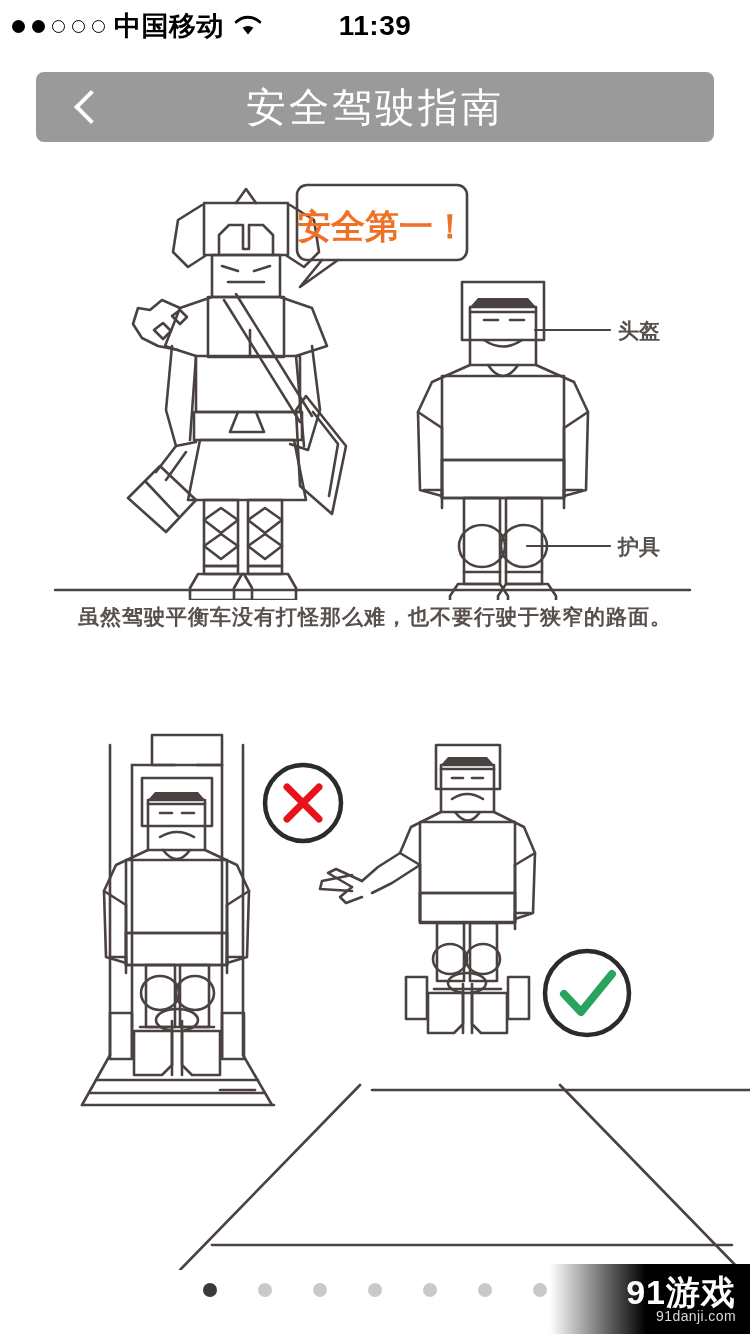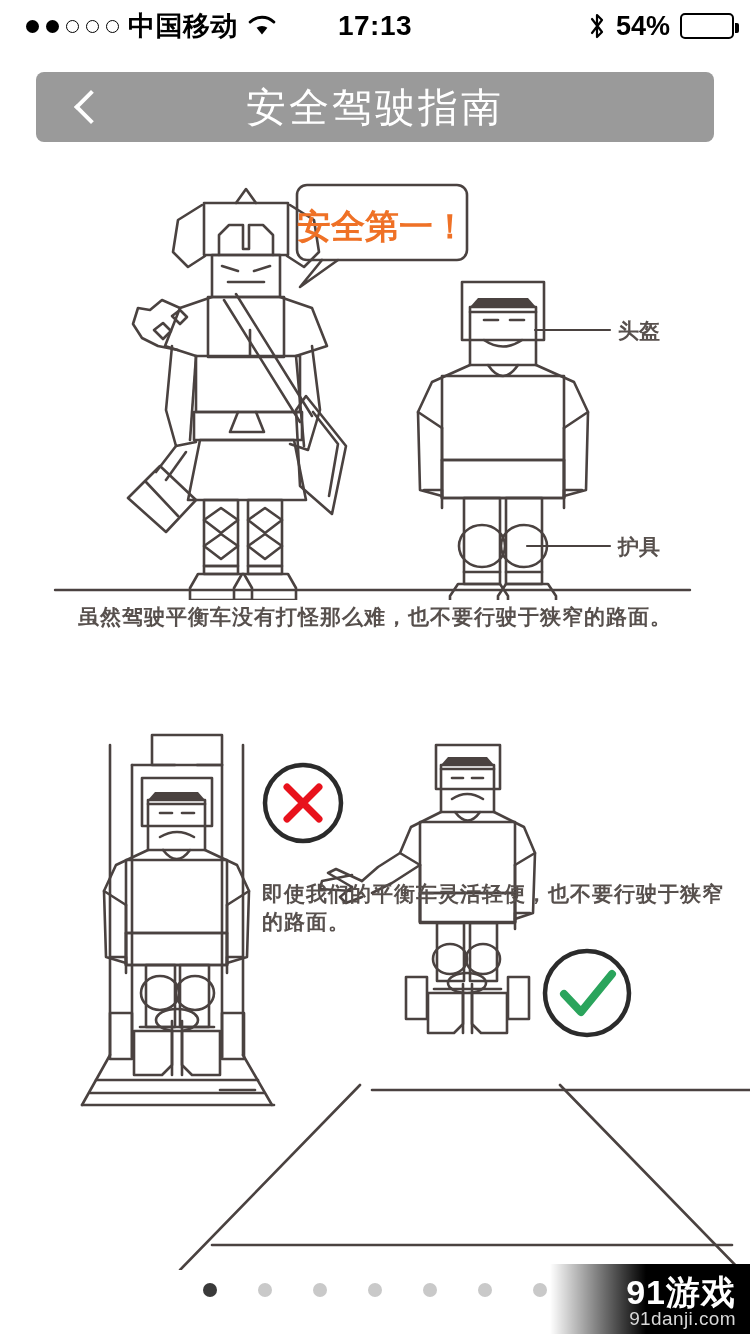--- a/index.html
+++ b/index.html
@@ -10,21 +10,21 @@
     position:relative;
     overflow:hidden;
   }
   .page { position:relative; width:750px; height:1334px; background:#fff; }
 
   
   .statusbar {
     position:absolute; left:0; top:0; width:750px; height:52px;
     display:flex; align-items:center; color:#000;
   }
-  .sb-left { position:absolute; left:26px; top:0; height:52px; display:flex; align-items:center; gap:9px; }
+  .sb-left { position:absolute; left:12px; top:0; height:52px; display:flex; align-items:center; gap:9px; }
   .dots { display:flex; align-items:center; gap:7px; }
   .dot-f, .dot-e {
     width:13px; height:13px; border-radius:50%;
   }
   .dot-f { background:#000; }
   .dot-e { background:transparent; border:1.6px solid #000; }
   .carrier { font-size:27px; font-weight:bold; letter-spacing:0.5px; }
   .wifi { width:30px; height:24px; position:relative; }
   .sb-center {
     position:absolute; left:0; top:0; width:750px; height:52px;
@@ -90,21 +90,21 @@
     position:absolute; right:0; top:1264px; width:200px; height:70px;
     background:linear-gradient(to right, rgba(0,0,0,0) 0%, rgba(0,0,0,0.55) 26%, #000 48%, #000 100%);
     overflow:hidden;
   }
   .wm-main {
     position:absolute; right:14px; top:6px; color:#fff;
     font-size:34px; font-weight:bold; letter-spacing:1px; white-space:nowrap;margin-left:17px;
   }
   .wm-sub {
     position:absolute; right:14px; top:44px; color:#d8d8d8;
-    font-size:19px; letter-spacing:0.4px; white-space:nowrap;
+    font-size:14px; letter-spacing:0.4px; white-space:nowrap;
   }
 </style>
 </head>
 <body>
 
 <div class="page">
 
   <div class="statusbar">
     <div class="sb-left">
       <div class="dots">
@@ -115,32 +115,21 @@
           <span class="dot-e"></span>
       </div>
       <span class="carrier">中国移动</span>
       <span class="wifi">
         <svg width="30" height="24" viewBox="0 0 30 24">
           <path d="M15 20.5 L9.6 13.8 A8.6 8.6 0 0 1 20.4 13.8 Z" fill="#000"></path>
           <path d="M3.2 8.0 A17 17 0 0 1 26.8 8.0" stroke="#000" stroke-width="3" fill="none" stroke-linecap="round"></path>
         </svg>
       </span>
     </div>
-    <div class="sb-center">17:13</div>
-    <div class="sb-right">
-      <span class="bt">
-        <svg width="18" height="28" viewBox="0 0 18 28">
-          <path d="M4 7 L14 20 L9 25 L9 3 L14 8 L4 21" stroke="#000" stroke-width="2.2" fill="none" stroke-linejoin="round" stroke-linecap="round"></path>
-        </svg>
-      </span>
-      <span class="batt-pct">54%</span>
-      <span class="batt">
-        <span class="batt-fill" id="batt-fill" style="width:54%"></span>
-      </span>
-    </div>
+    <div class="sb-center">11:39</div>
   </div>
 
   <div class="titlebar">
     <div class="back-btn">
       <span class="chev"></span>
     </div>
     <div class="title-text">安全驾驶指南</div>
   </div>
 
   <div class="illus" style="top:160px; left:0;text-align:center;">
@@ -370,21 +359,20 @@
         <path d="M287 62 L319 94 M319 62 L287 94" stroke="#e8121c" stroke-width="7" stroke-linecap="round" fill="none"></path>
       </g>
 
       <g>
         <circle cx="587" cy="268" r="42" fill="none" stroke="#2b2b2b" stroke-width="4.5"></circle>
         <path d="M564 269 L581 287 L612 249" stroke="#2aa45c" stroke-width="8" stroke-linecap="round" stroke-linejoin="round" fill="none"></path>
       </g>
     </svg>
   </div>
 
-  <div class="caption caption-2">即使我们的平衡车灵活轻便，也不要行驶于狭窄的路面。</div>
 
   <div class="pager" id="pager">
       <span class="pg on"></span>
       <span class="pg"></span>
       <span class="pg"></span>
       <span class="pg"></span>
       <span class="pg"></span>
       <span class="pg"></span>
       <span class="pg"></span>
     </div>

